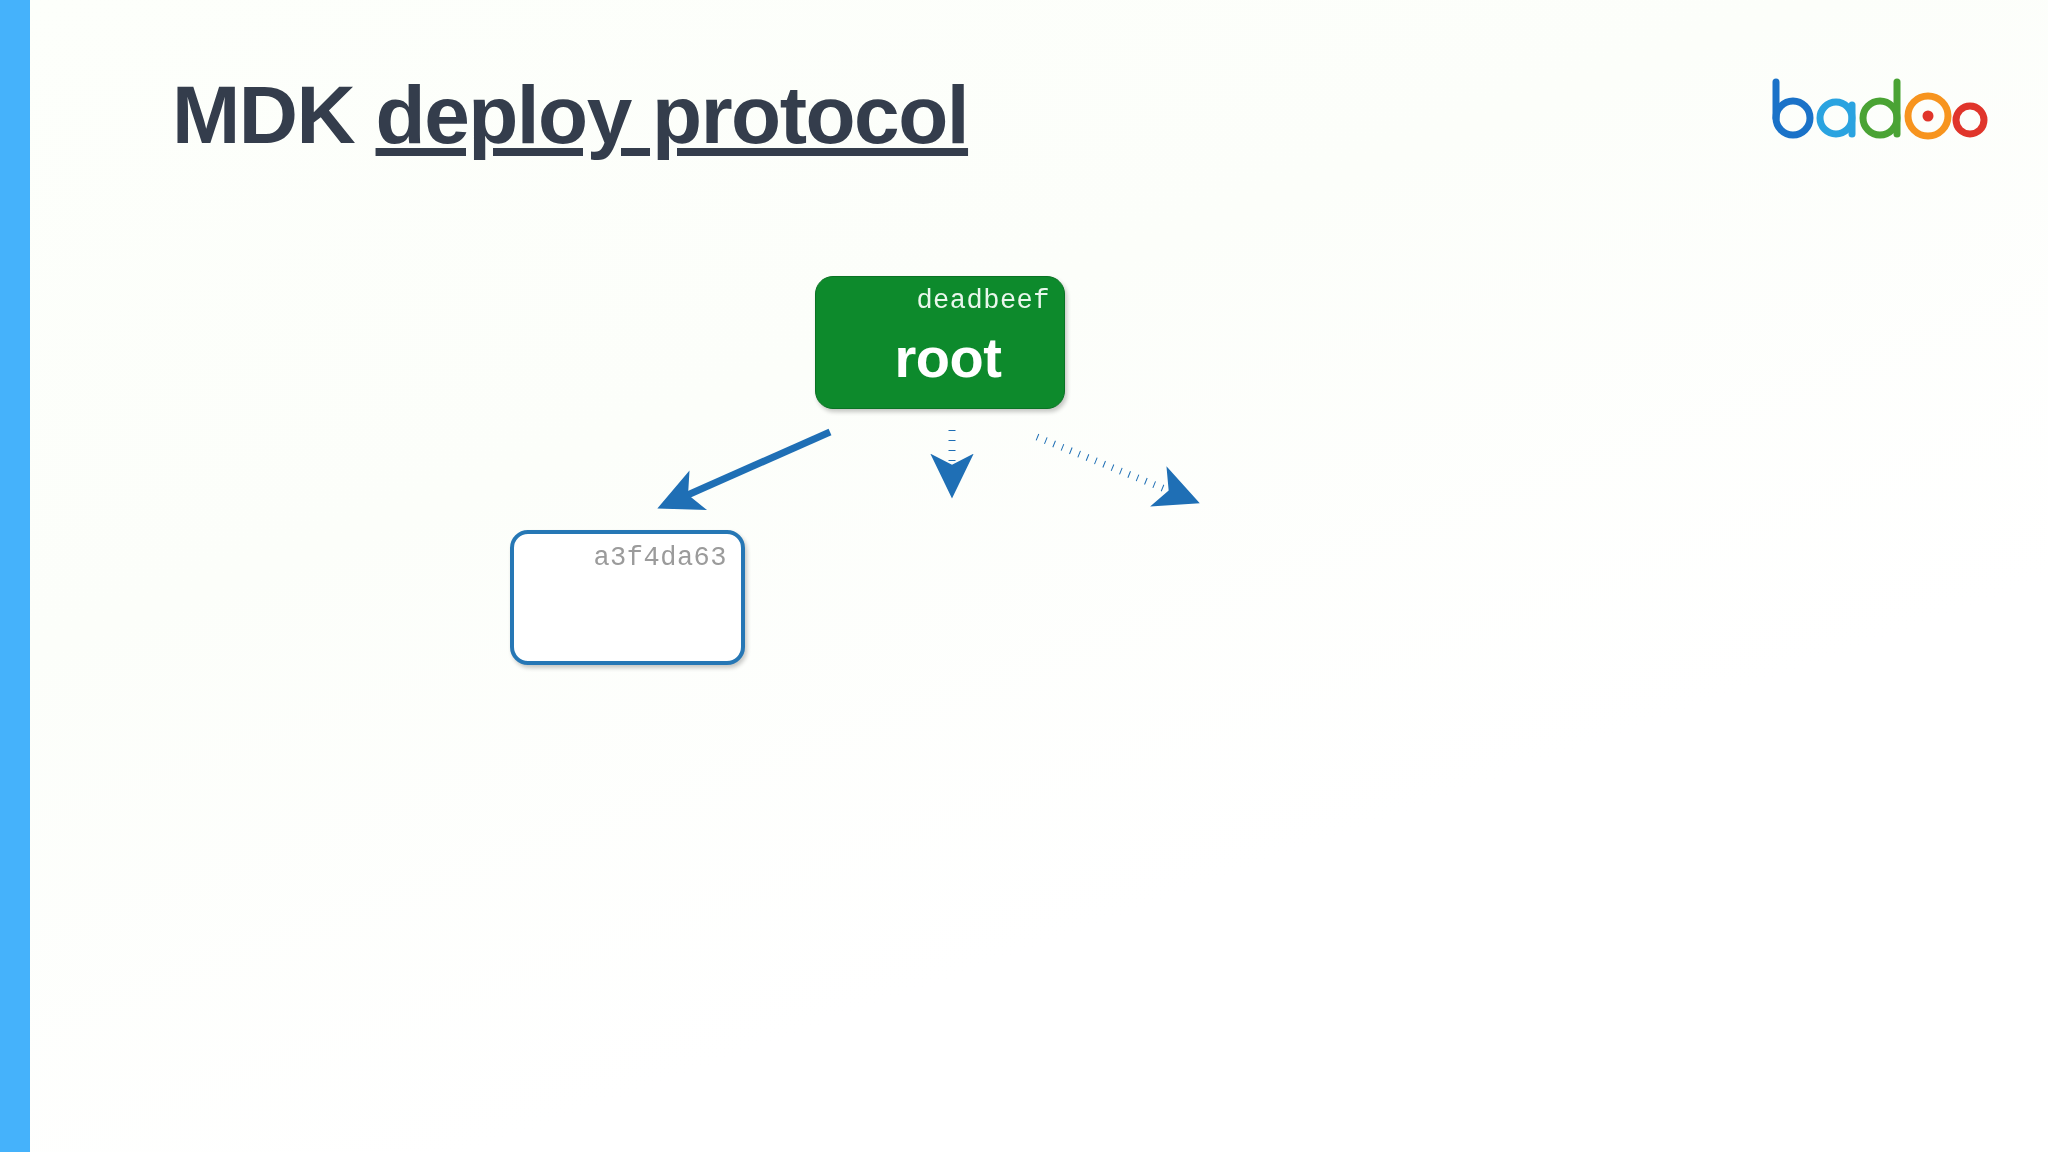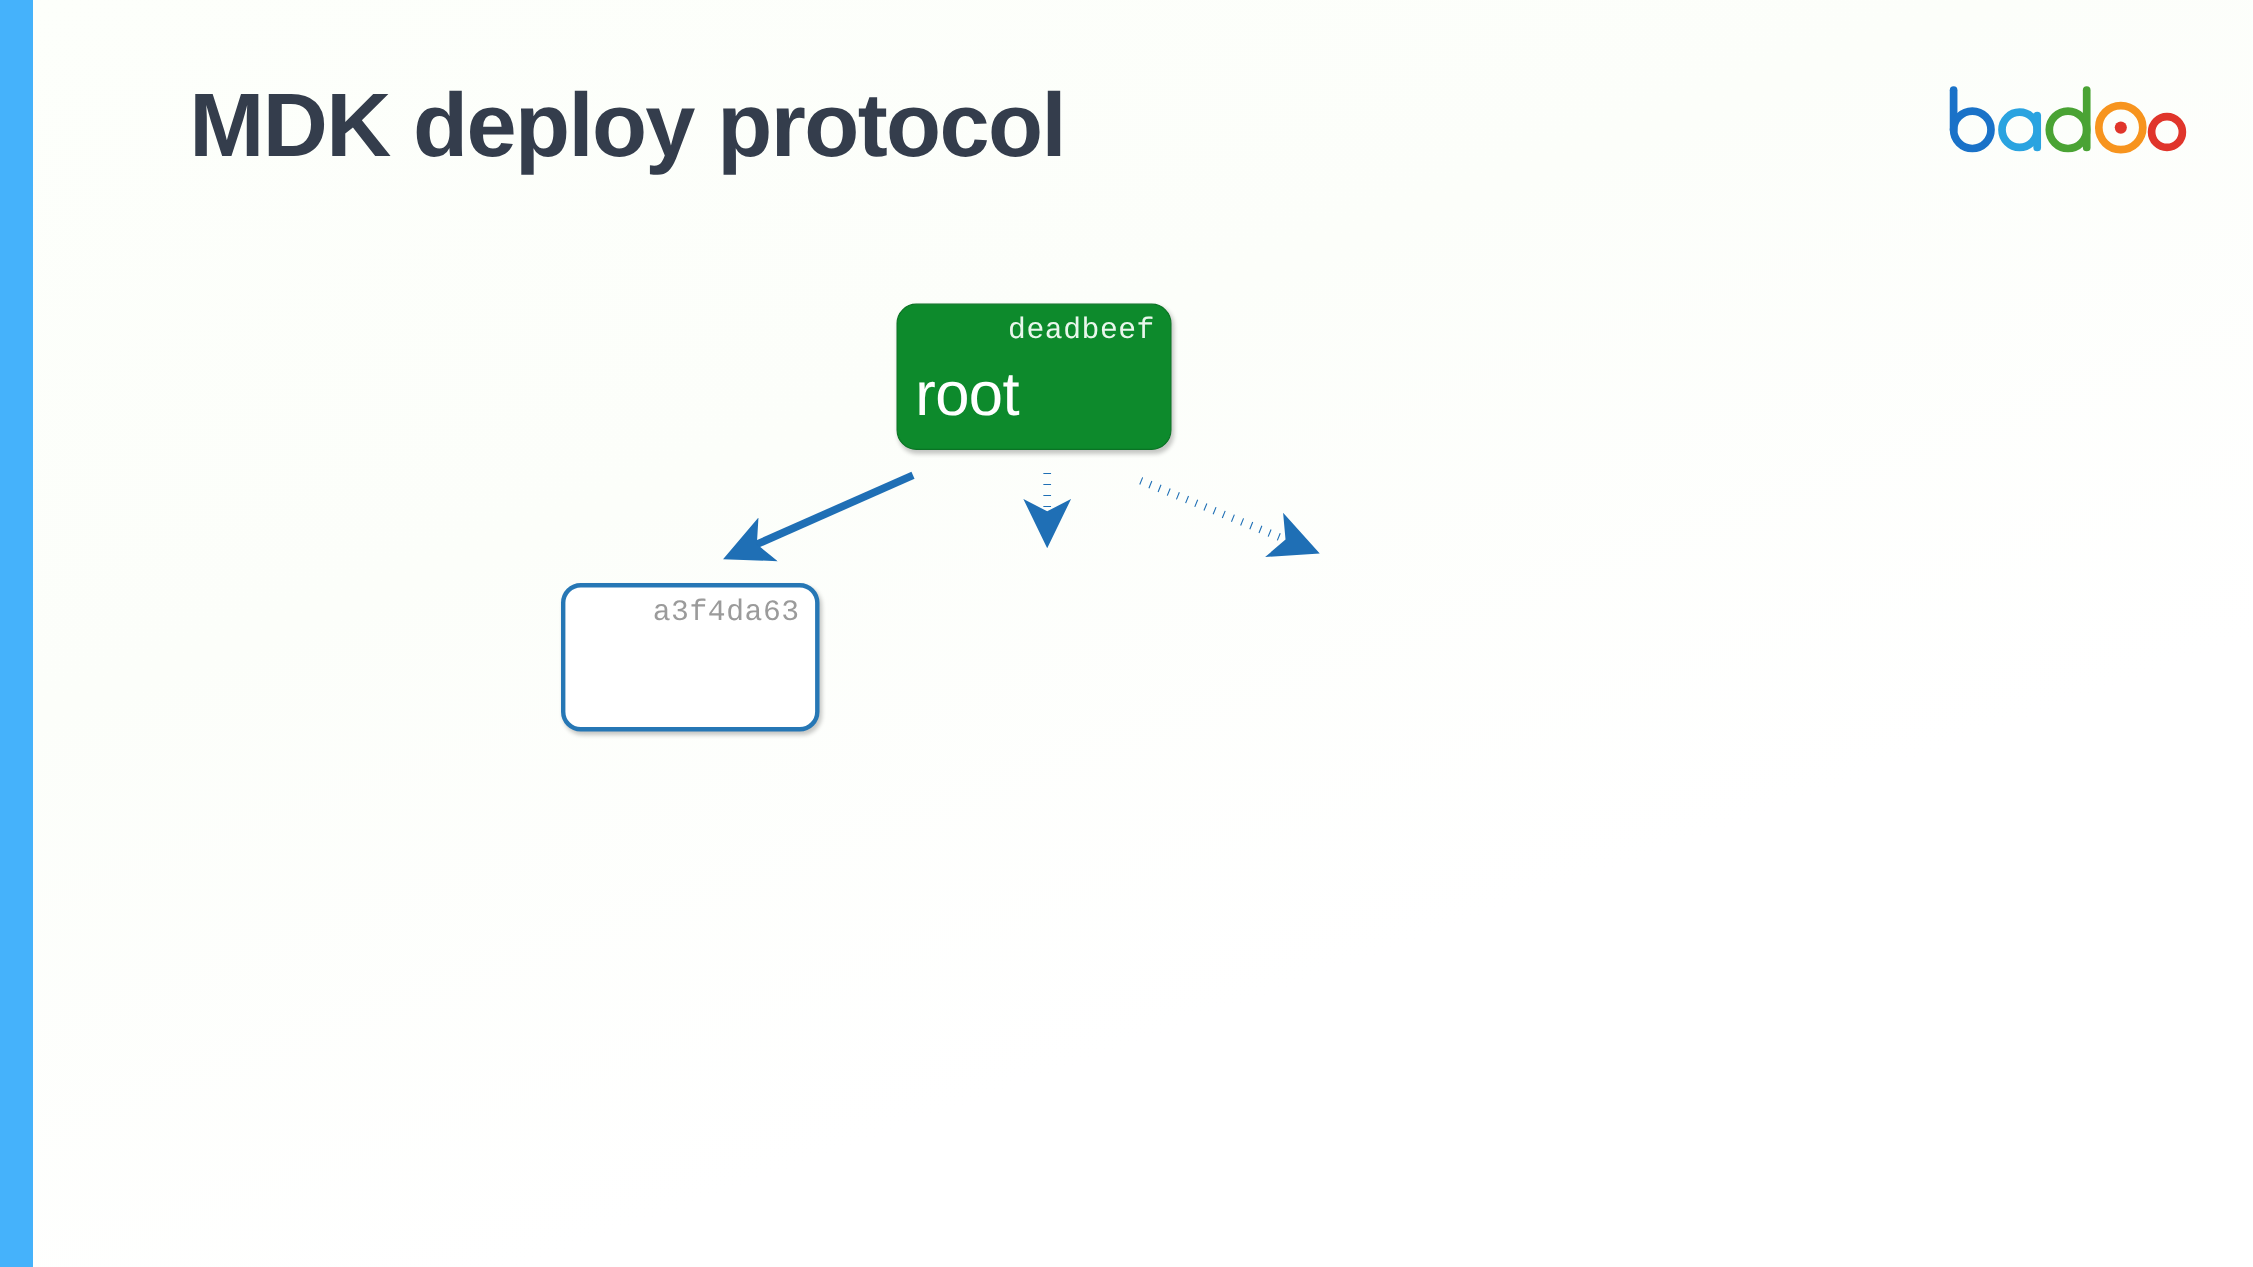--- a/index.html
+++ b/index.html
@@ -36,20 +36,21 @@
     color: #343d4c;
     letter-spacing: -1.5px;
     white-space: nowrap;
   }
   #title .strong {
     font-weight: 800;
     margin-left: 12px;
   }
   #title .normal {
     font-weight: 700;
+    text-decoration: underline;
   }
 
   
   #logo {
     position: absolute;
     left: 1768px;
     top: 78px;
     width: 220px;
     height: 62px;
   }
@@ -76,22 +77,23 @@
     font-family: "Liberation Mono", "DejaVu Sans Mono", monospace;
     font-size: 27px;
     letter-spacing: 0.5px;
     white-space: nowrap;
   }
   .node .name {
     position: absolute;
     left: 16px;
     right: 0;
     top: 48px;
+    text-align: center;
     font-size: 56px;
-    font-weight: 400;
+    font-weight: 700;
     letter-spacing: -0.5px;
     white-space: nowrap;
   }
 
   
   #node-root {
     left: 815px;
     top: 276px;
     width: 250px;
     height: 133px;

